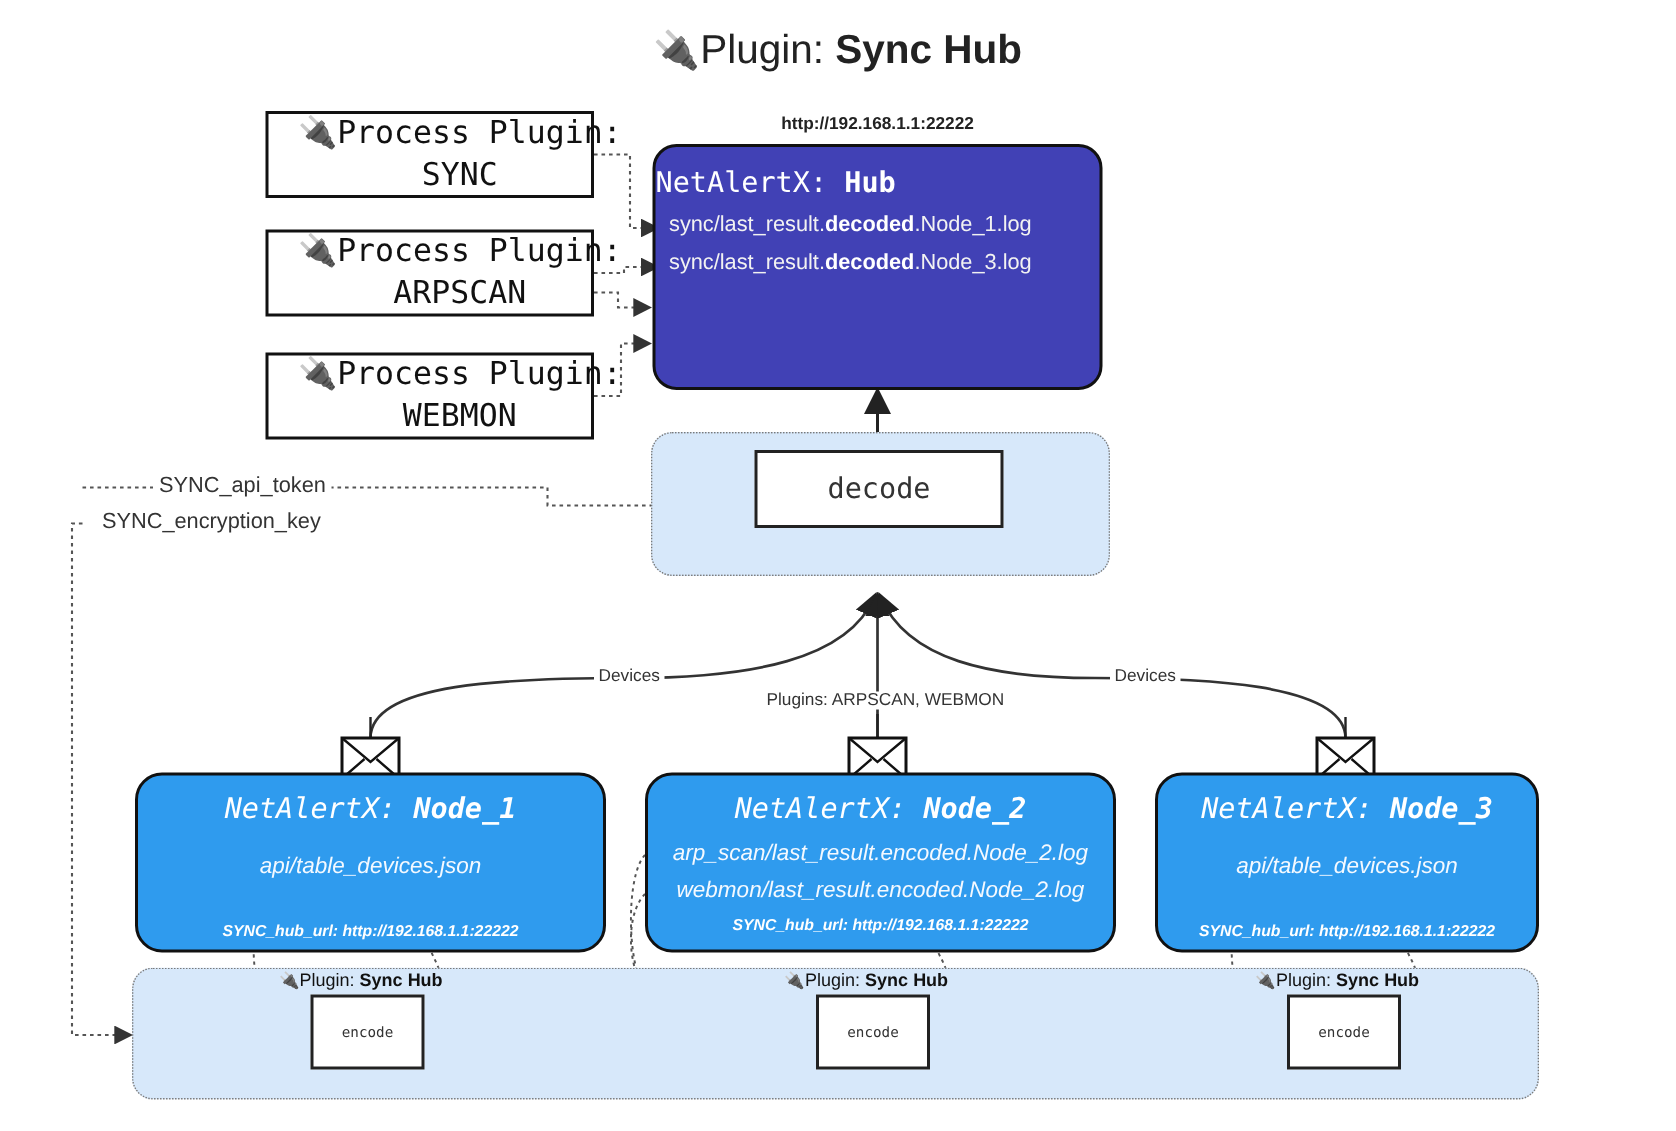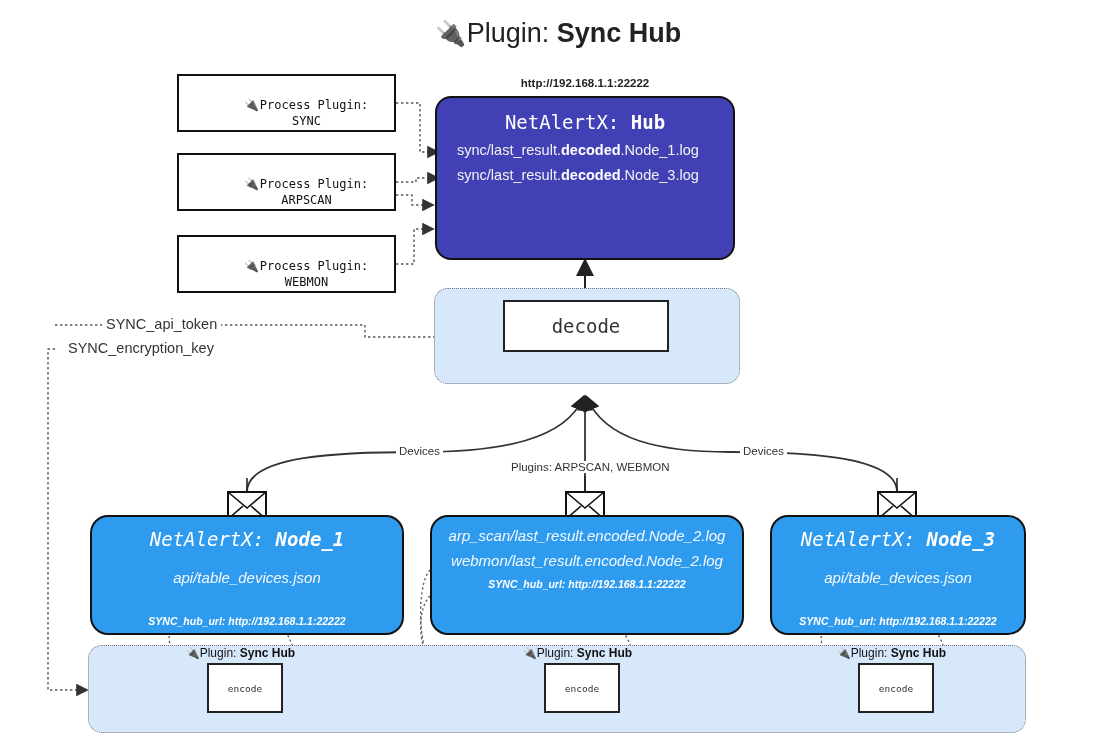--- a/index.html
+++ b/index.html
@@ -11,36 +11,36 @@
   
   #title{left:0;top:18px;width:1117px;text-align:center;
          font-size:27px;color:#222;white-space:nowrap;}
   #title .plugicon{font-size:25px;}
   #title .lbl{font-weight:400;}
   #title .nm{font-weight:bold;}
 
   
   .procbox{border:2px solid #111;background:#fff;box-sizing:border-box;
            font-family:"DejaVu Sans Mono","Liberation Mono",monospace;
-           font-size:12px;color:#111;text-align:center;
+           font-size:21px;color:#111;text-align:center;
            display:flex;flex-direction:column;align-items:center;
-           justify-content:flex-end;line-height:1.32;padding-left:40px;}
+           justify-content:center;line-height:1.32;padding-left:40px;}
   .procbox .l1{white-space:nowrap;}
   .procbox .l2{white-space:nowrap;}
 
   
   #huburl{font-size:11.5px;font-weight:bold;color:#222;white-space:nowrap;
           text-align:center;}
   #hub{background:#4141b5;border:2.5px solid #111;border-radius:16px;
        box-sizing:border-box;color:#fff;}
   #hub .hubtitle{font-family:"DejaVu Sans Mono","Liberation Mono",monospace;
-       font-size:19px;text-align:center;margin-top:13px;white-space:nowrap;}
+       font-size:19px;margin-top:13px;white-space:nowrap;}
   #hub .hubtitle b{font-weight:bold;}
   #hub .logline{font-size:14.5px;white-space:nowrap;color:#f2f2f2;
-       padding-left:20px;margin-top:9px;}
+       padding-left:9px;margin-top:9px;}
   #hub .logline b{font-weight:bold;color:#fff;}
   #hub .tight{margin-top:5px;}
 
   
   .lightbox{background:#d7e8fa;border:1.6px dotted #7a7a7a;border-radius:14px;
             box-sizing:border-box;}
   .whitebox{background:#fff;border:2px solid #222;box-sizing:border-box;
             display:flex;align-items:center;justify-content:center;
             font-family:"DejaVu Sans Mono","Liberation Mono",monospace;
             color:#333;}
@@ -175,20 +175,21 @@
   <div class="abs edgelabel" style="left:740px;top:445px;">Devices</div>
   <div class="abs edgelabel" style="left:508px;top:461px;">Plugins: ARPSCAN, WEBMON</div>
 
   <div class="abs node" style="left:90px;top:515px;width:314px;height:120px;">
     <div class="ntitle"><span>NetAlertX: </span><b>Node_1</b></div>
     <div class="nline" style="margin-top:19px;">api/table_devices.json</div>
     <div class="nurl" style="margin-top:29px;"><span>SYNC_hub_url: </span><span>http://192.168.1.1:22222</span></div>
   </div>
 
   <div class="abs node" style="left:430px;top:515px;width:314px;height:120px;">
+    <div class="ntitle"><span>NetAlertX: </span><b>Node_2</b></div>
     <div class="nline" style="margin-top:10px;">arp_scan/last_result.encoded.Node_2.log</div>
     <div class="nline" style="margin-top:8px;">webmon/last_result.encoded.Node_2.log</div>
     <div class="nurl" style="margin-top:9px;"><span>SYNC_hub_url: </span><span>http://192.168.1.1:22222</span></div>
   </div>
 
   <div class="abs node" style="left:770px;top:515px;width:256px;height:120px;">
     <div class="ntitle"><span>NetAlertX: </span><b>Node_3</b></div>
     <div class="nline" style="margin-top:19px;">api/table_devices.json</div>
     <div class="nurl" style="margin-top:29px;"><span>SYNC_hub_url: </span><span>http://192.168.1.1:22222</span></div>
   </div>

